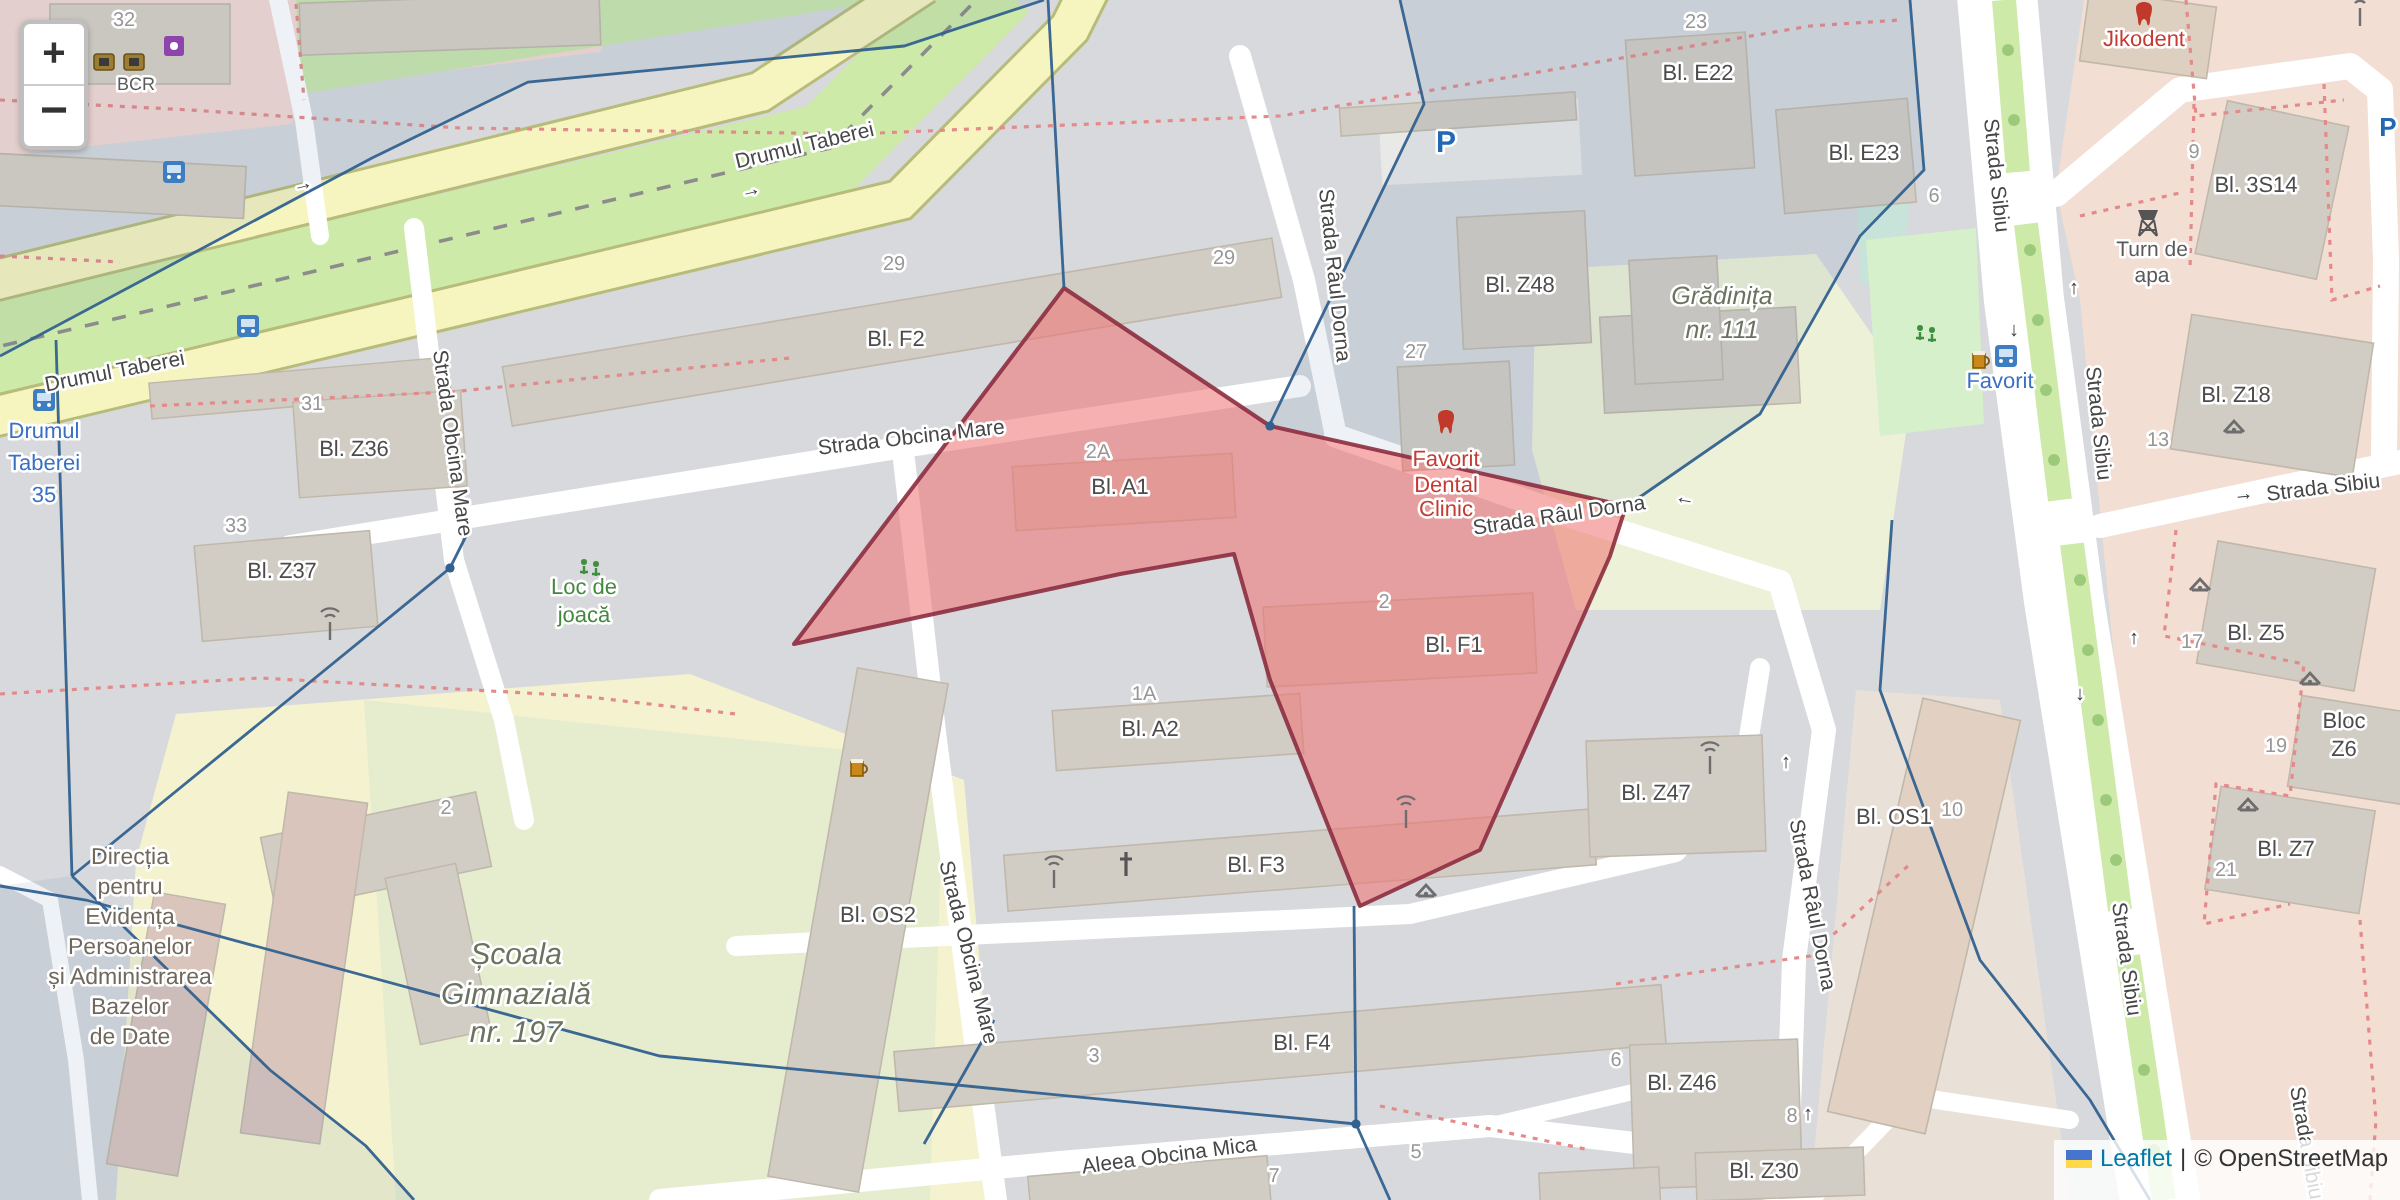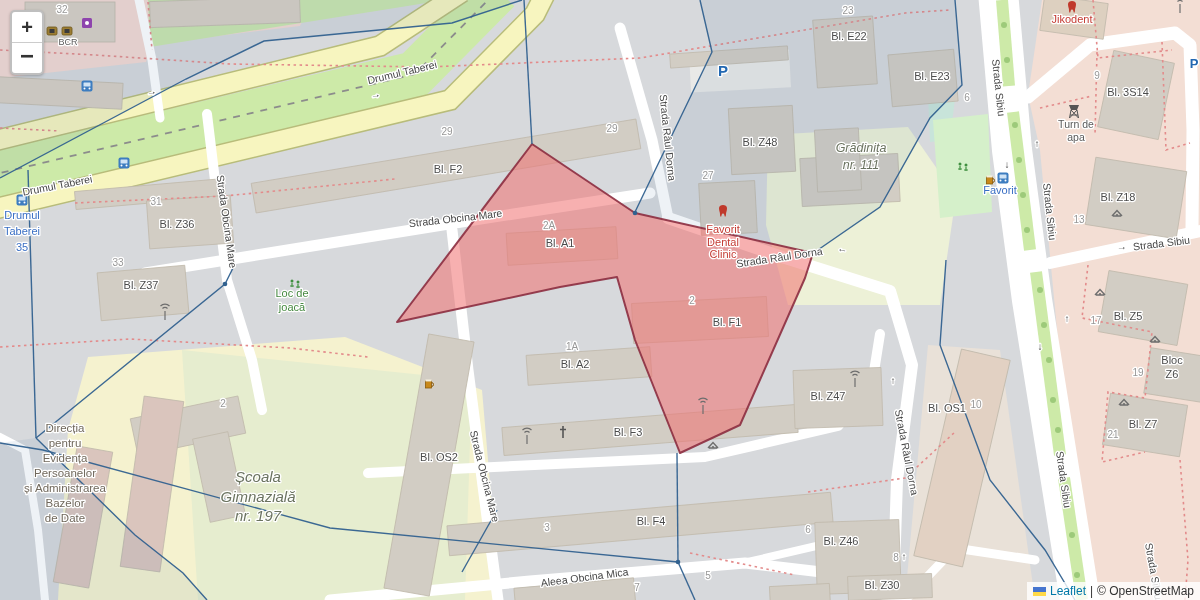--- a/index.html
+++ b/index.html
@@ -23,21 +23,21 @@
   .arrow{font-size:10px;fill:#3c3c3c;text-anchor:middle;}
   .pglyph{font-weight:bold;fill:#2268b2;text-anchor:middle;}
   
   #zoomctl{position:absolute;left:10px;top:10px;width:30px;border:2px solid rgba(0,0,0,0.25);
     border-radius:5px;background:#fff;box-shadow:0 1px 3px rgba(0,0,0,.25);z-index:20;}
   .zbtn{width:30px;height:30px;line-height:30px;text-align:center;font-size:20px;font-weight:bold;
     color:#333;cursor:pointer;user-select:none;}
   .zbtn:first-child{border-bottom:1px solid #ccc;border-radius:3px 3px 0 0;}
   .zbtn:last-child{border-radius:0 0 3px 3px;font-size:24px;line-height:26px;}
   #attrib{position:absolute;right:0;bottom:0;background:rgba(255,255,255,0.8);
-    font-size:12px;color:#333;padding:2px 6px 2px 6px;z-index:20;display:flex;align-items:center;gap:4px;}
+    font-size:12px;color:#333;padding:2px 6px 14px 6px;z-index:20;display:flex;align-items:center;gap:4px;}
   #attrib a{color:#0078A8;text-decoration:none;cursor:pointer;}
   .flag{display:inline-block;width:13px;height:9px;position:relative;top:0px;}
   .flag .b{position:absolute;top:0;left:0;width:13px;height:5px;background:#4575cf;}
   .flag .y{position:absolute;top:5px;left:0;width:13px;height:4px;background:#ffd948;}
 </style>
 </head>
 <body>
 
 <div id="viewport">
   <svg id="basemap" width="1200" height="600" viewBox="0 0 1200 600">

